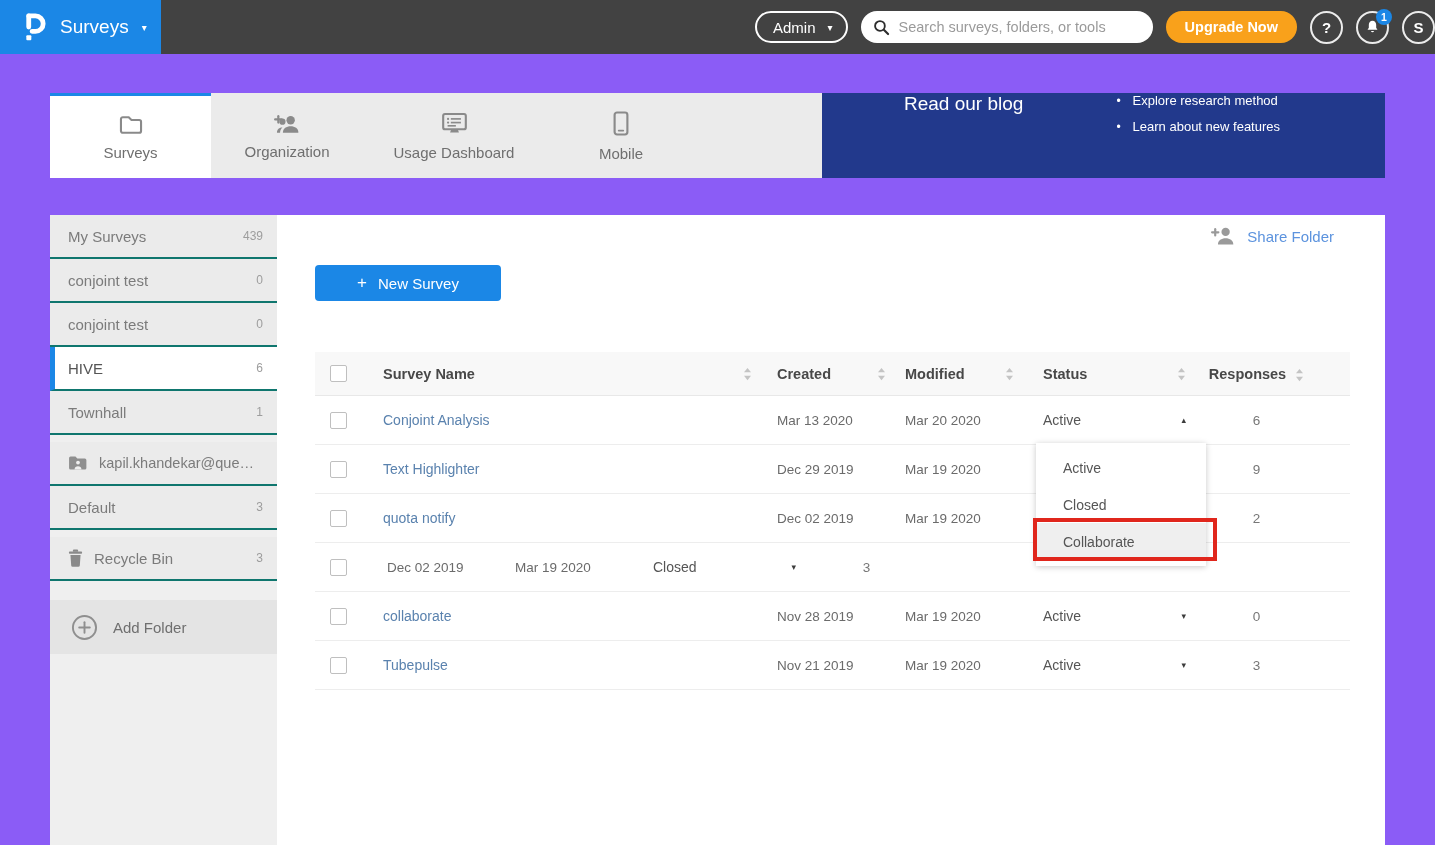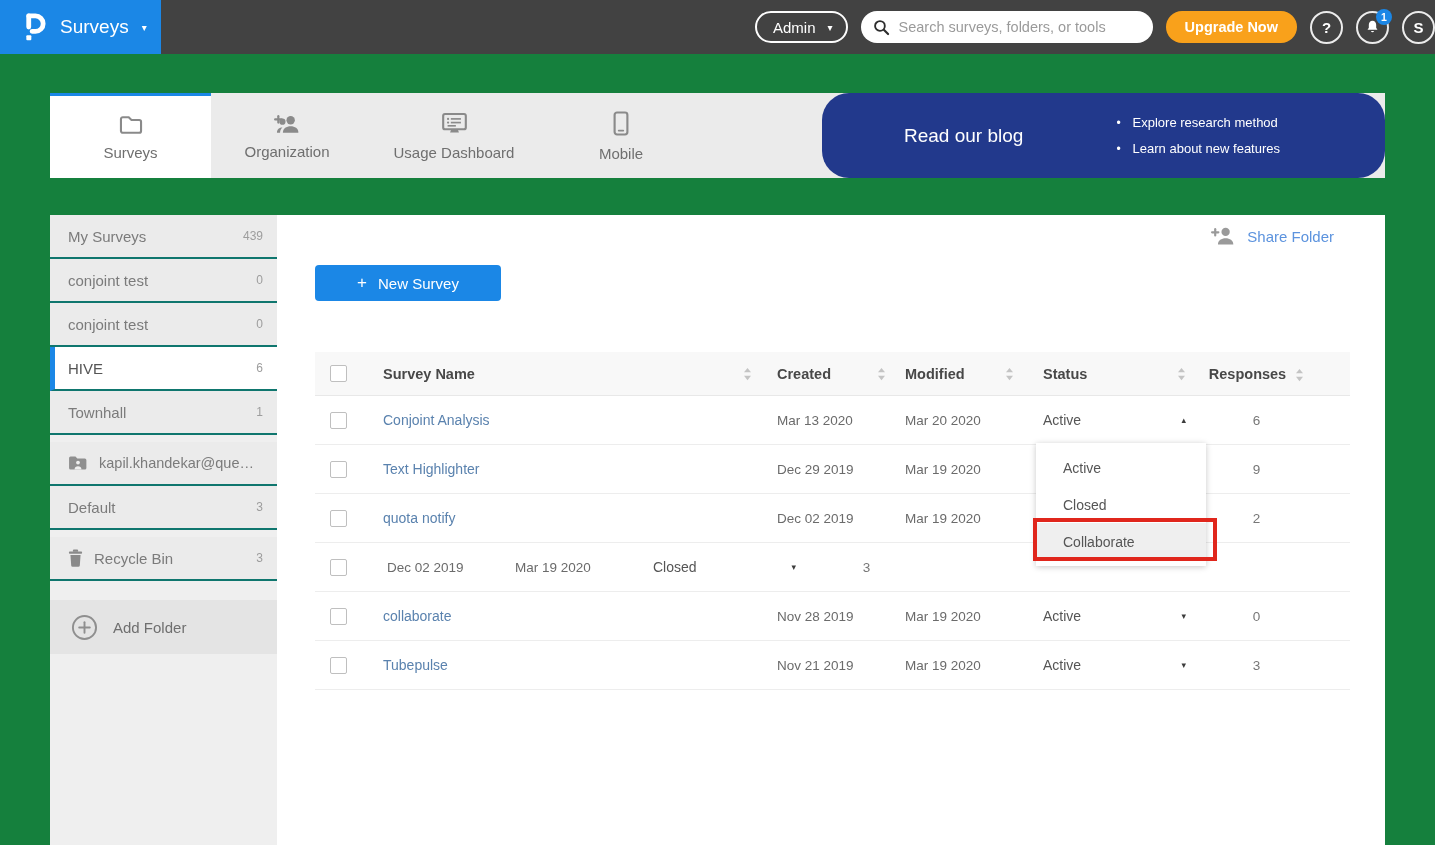--- a/index.html
+++ b/index.html
@@ -1,18 +1,18 @@
 <!DOCTYPE html>
 <html><head>
 <meta charset="utf-8">
 <style>
   * { box-sizing: border-box; margin: 0; padding: 0; }
   html,body { margin:0; padding:0; }
   body { font-family: "Liberation Sans", "DejaVu Sans", sans-serif; background:#f0f0f0; }
-  .page { position:relative; width:1435px; height:845px; background:#15803d; overflow:hidden; }
+  .page { position:relative; width:1435px; height:845px; background:#8b5cf6; overflow:hidden; }
 
   
   .topbar { position:absolute; left:0; top:0; width:1435px; height:54px; background:#424242; display:flex; align-items:center; }
   .logo-block { width:161px; height:54px; background:#1b87e6; display:flex; align-items:center; padding-left:22px; gap:13px; cursor:pointer; flex-shrink:0; }
   .product-label { color:#fff; font-size:19px; }
   .caret { color:#fff; font-size:10px; }
   .topbar-right { margin-left:auto; display:flex; align-items:center; gap:13px; padding-right:0; }
   .admin-pill { height:32px; border:2px solid #fdfdfd; border-radius:17px; background:transparent; color:#fff; font-size:15px; padding:0 13px 0 16px; display:flex; align-items:center; gap:12px; cursor:pointer; }
   .searchbox { width:292px; height:32px; background:#fff; border-radius:16px; display:flex; align-items:center; padding:0 12px; gap:9px; }
   .searchbox input { border:none; outline:none; font-size:14.5px; width:100%; color:#333; font-family:inherit; background:transparent; }
@@ -20,21 +20,21 @@
   .upgrade { height:32px; border-radius:17px; background:#f9a11b; color:#fff; font-weight:700; font-size:14.5px; padding:0 19px; border:none; cursor:pointer; font-family:inherit; }
   .circle { width:33px; height:33px; border-radius:50%; border:2px solid #ececec; background:transparent; color:#fff; font-weight:700; font-size:15px; display:flex; align-items:center; justify-content:center; position:relative; cursor:pointer; font-family:inherit; flex-shrink:0; }
   .badge { position:absolute; top:-4px; right:-5px; width:16px; height:16px; border-radius:50%; background:#1b87e6; color:#fff; font-size:10.5px; font-weight:700; display:flex; align-items:center; justify-content:center; }
 
   
   .tabstrip { position:absolute; left:50px; top:93px; width:1335px; height:85px; display:flex; background:#ebebeb; }
   .tab { display:flex; flex-direction:column; align-items:center; justify-content:center; gap:9px; color:#6f6f6f; font-size:15px; cursor:pointer; padding-top:2px; }
   .tab.active { background:#fff; border-top:3px solid #1b87e6; padding-top:0; }
   .tab-surveys { width:161px; } .tab-org { width:152px;align-items:center; } .tab-usage { width:182px; } .tab-mobile { width:152px; }
   .tab-filler { flex:1; }
-  .banner { width:563px; height:85px; background:#22398c; color:#fff; display:flex; align-items:center; cursor:pointer;border-radius:27px; }
+  .banner { width:563px; height:85px; background:#22398c; color:#fff; display:flex; cursor:pointer; }
   .banner-title { font-size:19px; margin-left:82px; white-space:nowrap; }
   .banner ul { list-style:none; margin-left:93px; font-size:13px; display:flex; flex-direction:column; gap:11px; }
   .banner li { white-space:nowrap; }
   .banner li::before { content:"•"; margin-right:12px; font-size:12px; }
 
   
   .main { position:absolute; left:50px; top:215px; width:1335px; height:630px; display:flex; }
   .sidebar { width:227px; background:#efefef; flex-shrink:0; }
   .side-item { height:44px; background:#ebebeb; display:flex; align-items:center; padding:0 14px 0 18px; font-size:15px; color:#7b7b7b; border-bottom:2px solid #0f766e; cursor:pointer; }
   .side-item .count { margin-left:auto; font-size:12px; color:#9d9d9d; }

